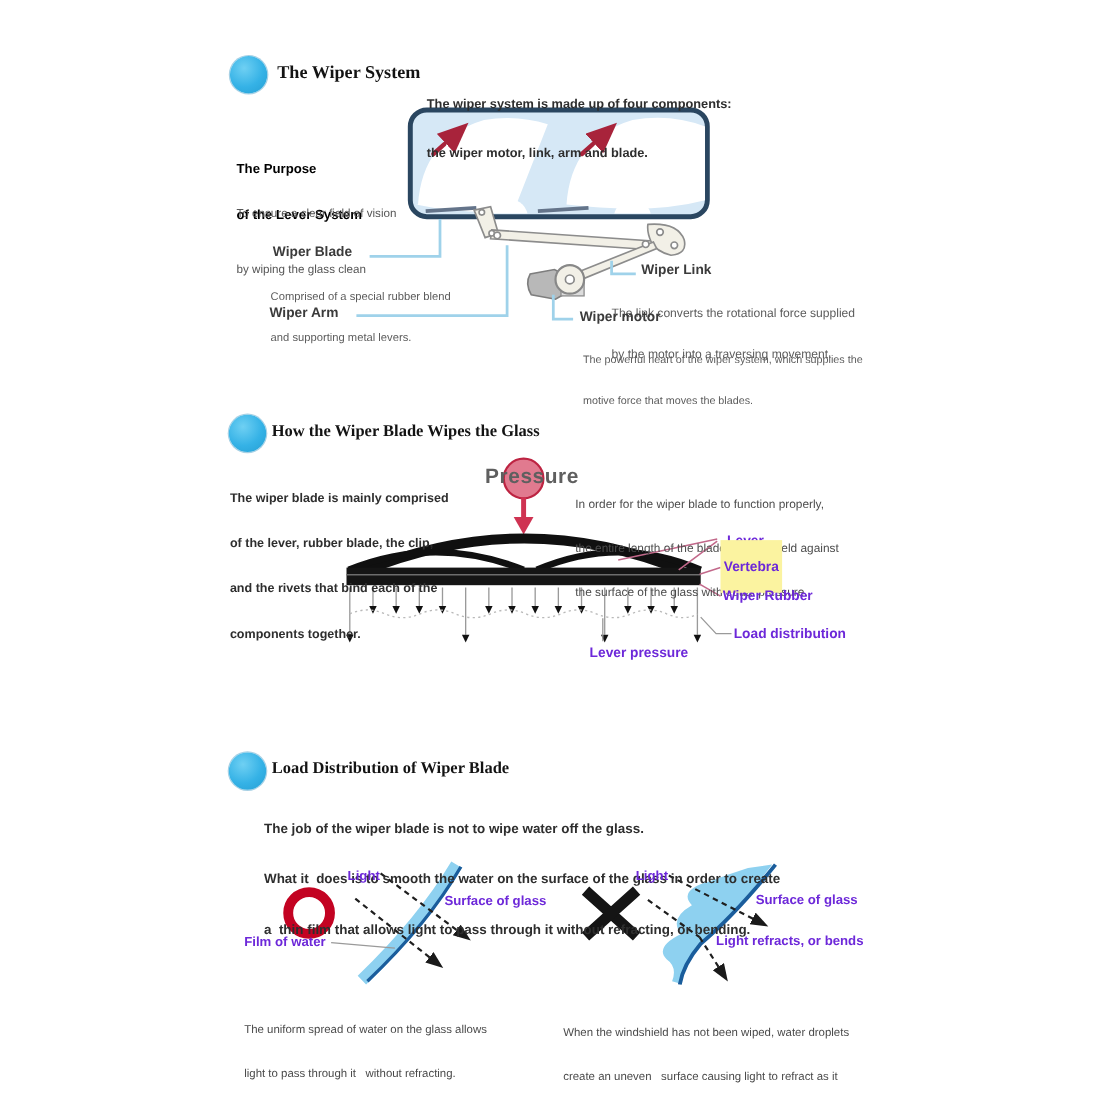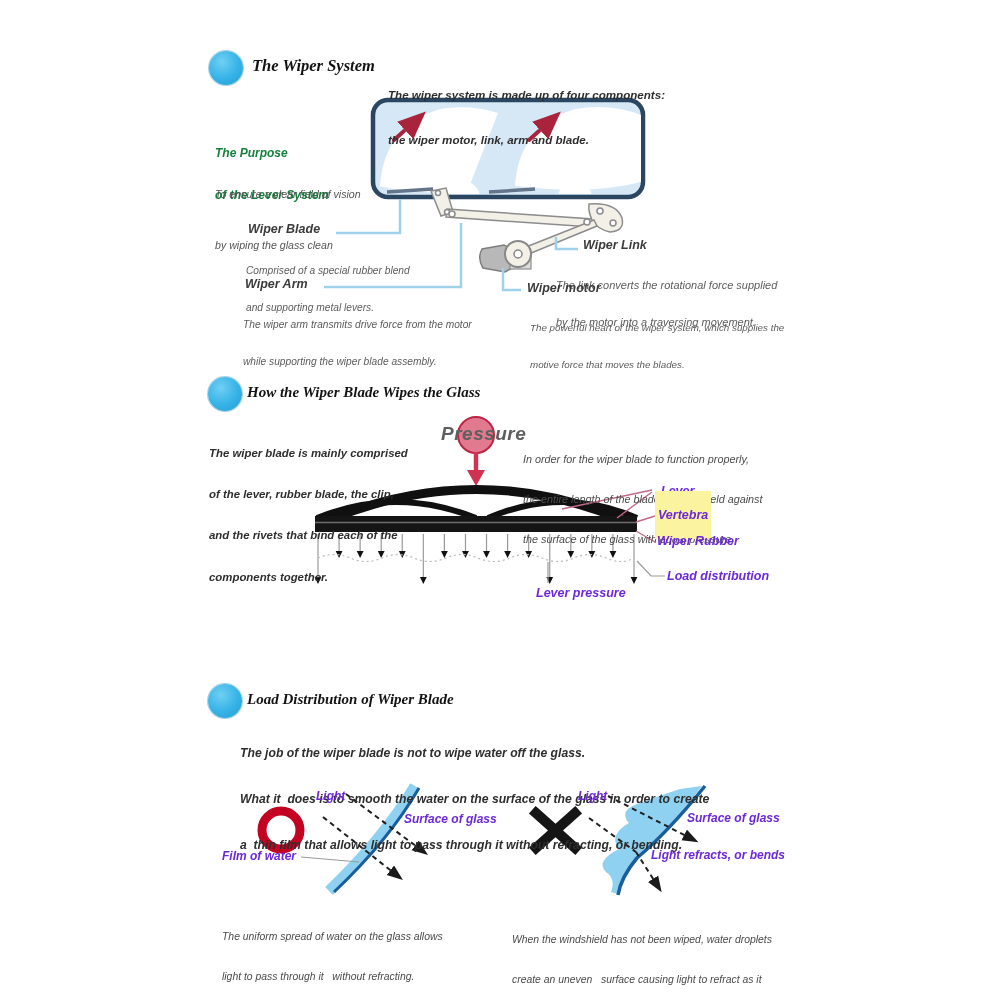--- a/index.html
+++ b/index.html
@@ -1,17 +1,17 @@
 <!DOCTYPE html>
 <html style="--bullet_blue: #35b2e6; --highlight_yellow: #fbf3a0; --pressure_red: #d95570; --arrow_red: #a8233b; --ring_red: #c30322; --glass_blue: #8ed1f0; --glass_edge_blue: #1a5d9c; --connector_blue: #9fd2ea; --label_line_pink: #c2688a;"><head>
 <meta charset="utf-8">
 <style>
   html,body{margin:0;padding:0;background:#fff;}
   .canvas{position:relative;width:796px;height:1000px;background:#ffffff;overflow:hidden;
-          font-family:"Liberation Sans",sans-serif;font-style:italic;}
+          font-family:"Liberation Sans",sans-serif;}
   svg.layer{position:absolute;z-index:1;}
   .txt{position:absolute;z-index:2;white-space:pre;}
   .bullet{position:absolute;z-index:2;width:34px;height:34px;border-radius:50%;
           background:radial-gradient(circle at 38% 32%, #6fd0f3 0%, var(--bullet_blue) 55%, #259ed3 100%);
           box-shadow:0 0 0 1px rgba(60,150,195,.45);}
   .heading{font-family:"Liberation Serif",serif;font-weight:700;color:#131313;}
   .h1{font-size:16.5px;}
   .h2{font-size:15px;}
   .bpar{font-weight:700;color:#2e2e2e;}
   .rpar{color:#4c4c4c;}
@@ -28,21 +28,21 @@
 <div class="canvas">
 
   <div class="bullet" style="left:209px;top:51px"></div>
   <div class="txt heading h1" style="left:252px;top:56px">The Wiper System</div>
 
   <div class="txt bpar" style="left:388px;top:57px;font-size:11.6px;line-height:15px">
     <div>The wiper system is made up of four components:</div>
     <div>the wiper motor, link, arm and blade.</div>
   </div>
 
-  <div class="txt" style="left:215px;top:118px;font-weight:700;font-size:12px;line-height:14px;color:#15803d">
+  <div class="txt" style="left:215px;top:118px;font-weight:700;font-size:12px;line-height:14px;color:#000000">
     <div>The Purpose</div>
     <div>of the Lever System</div>
   </div>
   <div class="txt" style="left:215px;top:152px;font-size:10.6px;line-height:17px;color:#555">
     <div>To ensure a clear field of vision</div>
     <div>by wiping the glass clean</div>
   </div>
 
   <svg class="layer" style="left:320px;top:90px" width="360" height="230" viewBox="320 90 360 230">
     <defs>
@@ -94,24 +94,20 @@
     </g>
   </svg>
 
   <div class="txt lbl-title" style="left:248px;top:222px">Wiper Blade</div>
   <div class="txt lbl-desc" style="left:246px;top:240px">
     <div>Comprised of a special rubber blend</div>
     <div>and supporting metal levers.</div>
   </div>
 
   <div class="txt lbl-title" style="left:245px;top:277px">Wiper Arm</div>
-  <div class="txt lbl-desc" style="left:243px;top:294px">
-    <div>The wiper arm transmits drive force from the motor</div>
-    <div>while supporting the wiper blade assembly.</div>
-  </div>
 
   <div class="txt lbl-title" style="left:583px;top:238px">Wiper Link</div>
   <div class="txt lbl-desc" style="left:556px;top:254px;font-size:11px">
     <div>The link converts the rotational force supplied</div>
     <div>by the motor into a traversing movement.</div>
   </div>
 
   <div class="txt lbl-title" style="left:527px;top:281px">Wiper motor</div>
   <div class="txt lbl-desc" style="left:530px;top:297px;font-size:9.8px">
     <div>The powerful heart of the wiper system, which supplies the</div>

